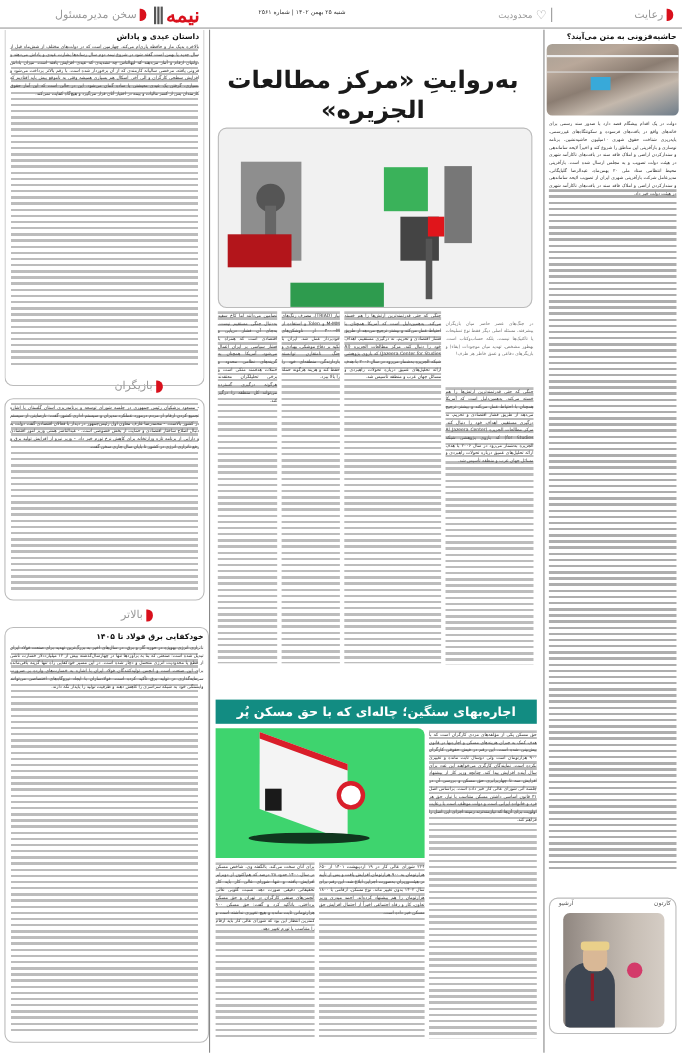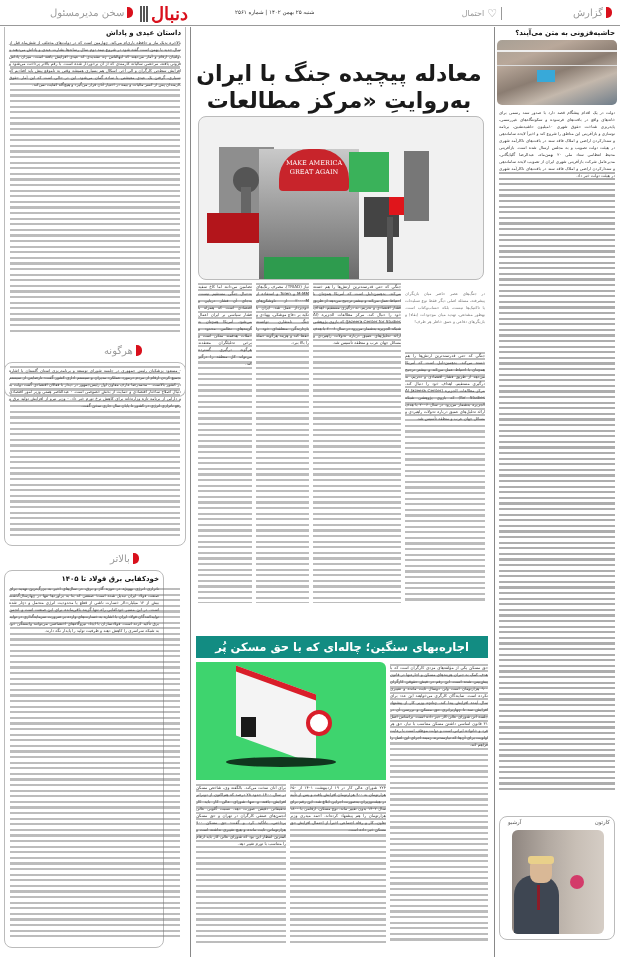--- a/index.html
+++ b/index.html
@@ -17,34 +17,34 @@
 .headline{font-size:22px;font-weight:bold;text-align:center;line-height:27px;color:#1a1a1a;font-family:"DejaVu Sans",sans-serif}
 .banner{background:#128c82;color:#fff;font-weight:bold;font-size:11.5px;text-align:center;line-height:22px}
 .vsep{width:1px;background:#888}
 .cap{font-size:5.5px;color:#555}
 </style>
 </head>
 <body>
 
 <div class="abs hdr-sec" style="right:8px;top:7px">
   <span class="flag"></span>
-  <span>گزارش</span>
+  <span>رعایت</span>
 </div>
 <div class="abs hdr-sec" style="right:118px;top:7px;font-size:8px;border-right:1px solid #999;padding-right:4px">
   <span style="font-size:11px">♡</span>
-  <span>احتمال</span>
+  <span>محدودیت</span>
 </div>
 <div class="abs" style="left:235px;top:9px;font-size:5.5px;color:#333">شنبه ۲۵ بهمن ۱۴۰۲ | شماره ۲۵۶۱</div>
 <div class="abs" style="left:140px;top:3px;display:flex;align-items:center;gap:3px;direction:ltr">
   <div class="bars">
       <span></span>
       <span></span>
       <span></span>
     </div>
-  <span class="mast">دنبال</span>
+  <span class="mast">نیمه</span>
 </div>
 <div class="abs hdr-sec" style="left:50px;top:7px;direction:rtl">
   <span class="flag"></span>
   <span>سخن مدیرمسئول</span>
 </div>
 <div class="abs" style="left:0;right:0;top:25px;height:1px;background:#999"></div>
 
 <div class="abs" style="right:3px;top:27px;width:120px">
   <div class="ttl" style="margin:2px 2px 3px 0">حاشیه‌فزونی به متن می‌آیند؟</div>
   <div style="height:65px;border-radius:5px;background:linear-gradient(160deg,#a8a095 0%,#b9a89a 25%,#8b7d72 50%,#c4b8ac 70%,#6f7d8a 100%);position:relative;overflow:hidden">
@@ -65,36 +65,29 @@
   <div class="abs" style="left:12px;top:13px;width:92px;height:104px;border-radius:6px;background:linear-gradient(90deg,#8f8680,#b3aaa2 40%,#c8bfb6 70%,#d5cdc5);overflow:hidden">
     <div style="position:absolute;left:2px;top:45px;width:45px;height:60px;background:#3e4652;border-radius:20px 20px 0 0"></div>
     <div style="position:absolute;left:18px;top:28px;width:22px;height:25px;background:#d9b896;border-radius:8px"></div>
     <div style="position:absolute;left:16px;top:26px;width:26px;height:8px;background:#e9d08a;border-radius:3px"></div>
     <div style="position:absolute;left:25px;top:55px;width:3px;height:25px;background:#8c1c28"></div>
     <div style="position:absolute;left:58px;top:45px;width:14px;height:14px;background:#d33b6a;border-radius:50%"></div>
   </div>
 </div>
 
 <div class="abs headline" style="left:192px;width:294px;top:60px">
-  <div>معادله پیچیده جنگ با ایران</div>
   <div>به‌روایتِ «مرکز مطالعات الجزیره»</div>
 </div>
 
 <div class="abs box" style="left:198px;top:116px;width:286px;height:164px;background:#f1f1f1">
   <div class="abs" style="left:20px;top:30px;width:55px;height:90px;background:#8e8e8e">
     <div style="position:absolute;left:14px;top:20px;width:26px;height:26px;border-radius:50%;background:#555"></div>
     <div style="position:absolute;left:22px;top:40px;width:10px;height:35px;background:#666"></div>
   </div>
   <div class="abs" style="left:8px;top:96px;width:58px;height:30px;background:#b3151b"></div>
-  <div class="abs" style="left:60px;top:32px;width:100px;height:130px;background:linear-gradient(#c9c9c9,#6a6a6a)">
-    <div style="position:absolute;left:20px;top:0;width:70px;height:42px;background:#c8242b;border-radius:30px 30px 4px 4px;color:#fff;font-size:6.5px;font-family:'DejaVu Serif',serif;text-align:center;padding-top:10px;line-height:9px;direction:ltr">
-      <div>MAKE AMERICA</div>
-      <div>GREAT AGAIN</div>
-    </div>
-  </div>
   <div class="abs" style="left:150px;top:35px;width:40px;height:40px;background:#3ab25a"></div>
   <div class="abs" style="left:165px;top:80px;width:35px;height:40px;background:#444"></div>
   <div class="abs" style="left:190px;top:80px;width:15px;height:18px;background:#e0151b"></div>
   <div class="abs" style="left:205px;top:34px;width:25px;height:70px;background:#777"></div>
   <div class="abs" style="left:65px;top:140px;width:85px;height:22px;background:#2e9b4e"></div>
   <div class="abs" style="left:188px;top:100px;width:6px;height:55px;background:#555"></div>
 </div>
 
 <div class="abs txt" style="left:405px;top:290px;width:80px;height:58px;color:#777">
   <span>در جنگ‌های عصر حاضر میان بازیگران پیشرفته، مسئله اصلی دیگر فقط نوع تسلیحات یا تاکتیک‌ها نیست، بلکه حساب‌وکتاب است. بهطور مشخص، تهدید میان موجودات (بقاء) و بازیگرهای دفاعی و عمق خاطر هر طرف!</span>
@@ -120,38 +113,38 @@
 
 <div class="abs txt" style="left:390px;top:664px;width:98px;height:280px"><span>حق مسکن یکی از مؤلفه‌های مزدی کارگران است که با هدف کمک به جبران هزینه‌های مسکن و اجاره‌بها در قانون پیش‌بینی شده است. این رقم در فیش حقوقی کارگران ۹۰۰ هزارتومان است ولی دوسال ثابت مانده و تغییری نکرده است. نمایندگان کارگری می‌خواهند این عدد برای سال آینده افزایش پیدا کند. چنانچه وزیر کار از پیشنهاد افزایش سه تا چهاربرابری حق مسکن و بررسی آن در جلسه آتی شورای عالی کار خبر داده است. براساس اصل ۳۱ قانون اساسی داشتن مسکن متناسب با نیاز، حق هر فرد و خانواده ایرانی است و دولت موظف است با رعایت اولویت برای آن‌ها که نیازمندترند زمینه اجرای این اصل را فراهم کند.</span></div>
 <div class="abs lines" style="left:390px;top:664px;width:98px;height:280px;opacity:.45"></div>
 <div class="abs txt" style="left:290px;top:784px;width:96px;height:160px"><span>۲۲۴ شورای عالی کار در ۱۹ اردیبهشت ۱۴۰۱ از ۶۵۰ هزارتومان به ۹۰۰ هزارتومان افزایش یافت و پس از تأیید در هیئت‌وزیران به‌صورت اجرایی ابلاغ شد. این رقم برای سال ۱۴۰۲ بدون تغییر ماند. نوع مسکن، ارقامی با ۱۸۰۰ هزارتومان را هم پیشنهاد کرده‌اند. احمد میدری وزیر تعاون، کار و رفاه اجتماعی اخیراً از احتمال افزایش حق مسکن خبر داده است.</span></div>
 <div class="abs lines" style="left:290px;top:784px;width:96px;height:160px;opacity:.45"></div>
 <div class="abs txt" style="left:196px;top:784px;width:90px;height:160px"><span>برای آنان سخت می‌کند. بالگفته وی، شاخص مسکن در سال ۱۴۰۰ حدود ۲۸ درصد که هم‌اکنون از دوبرابر افزایش یافته و تنها شورای عالی کار باید کار تحقیقاتی دقیقی صورت دهد. نسبت گلوبی عالی انجمن‌های صنفی کارگران در تهران و حق مسکن پرداختی، با‌تأکید کرد و گفت: حق مسکن ۹۰۰ هزارتومانی ثابت مانده و هیچ تغییری نداشته است و کمترین انتظار این بود که شورای عالی کار باید ارقام را متناسب با تورم تغییر دهد.</span></div>
 <div class="abs lines" style="left:196px;top:784px;width:90px;height:160px;opacity:.45"></div>
 
 <div class="abs vsep" style="left:190px;top:27px;height:930px"></div>
 
-<div class="abs box" style="left:4px;top:27px;width:182px;height:370px;border-top:none;border-radius:0 0 8px 8px">
+<div class="abs box" style="left:4px;top:27px;width:182px;height:324px;border-top:none;border-radius:0 0 8px 8px">
   <div class="ttl" style="margin:2px 4px 2px 0">داستان عیدی و پاداش</div>
   <div class="txt" style="height:290px;padding:0 4px;position:relative">
     <span>بالاخره بدیک ماز و حافظه یاری‌ام می‌کند. چهارمین است که در دولت‌های مختلف از شش‌ماه قبل از سال جدید یا بهمن است گفته شود در شروع نیمه دوم سال رسانه‌ها بشارت عیدی و پاداش می‌دهند و دولتیان ارقام و آمار می‌دهند که لیهالناس چه تشدیدی که عیدی افزایش یافته است. میزان پاداش فزونی یافته، مرخصی سالیانه کارمندی که از آن برخوردار شده است. با رقم بالاتر پرداخت می‌شود و افزایش سطحی کارگران و الی آخر. اسکال هم بسیاری همیشه وقتی به ناموقع پیش باید افتادیم که بسیاری، گرفتن یک عیدی معیشتی یا ساده گمان می‌شود. این در حالی است که این آمار حقوق کارمندان پس از کسر مالیات و بیمه در اختیار آنان قرار می‌گیرد و هیچ‌گاه کفایت نمی‌کند.</span>
   </div>
 </div>
 <div class="abs lines" style="left:10px;top:44px;width:170px;height:288px;opacity:.45"></div>
 
 <div class="abs hdr-sec" style="left:104px;top:345px">
   <span class="flag"></span>
-  <span>هرگونه</span>
+  <span>بازیگران</span>
 </div>
 <div class="abs box" style="left:4px;top:362px;width:182px;height:184px">
   <div class="txt" style="height:175px;padding:4px"><span>- مسعود پزشکیان رئیس جمهوری در جلسه شورای توسعه و برنامه‌ریزی استان گلستان با اشاره تجمیع کردن ارقام از مردم درمورد عملکرد مدیران و سیستم اداری کشور گفت: نارضایتی از سیستم در کشور بالاست. - محمدرضا عارف معاون اول رئیس‌جمهور در دیدار با فعالان اقتصادی گفت دولت به دنبال اصلاح ساختار اقتصادی و حمایت از بخش خصوصی است. - عبدالناصر همتی وزیر امور اقتصادی و دارایی از برنامه تازه وزارتخانه برای کاهش نرخ تورم خبر داد. - وزیر نیرو از افزایش تولید برق و رفع ناترازی انرژی در کشور تا پایان سال جاری سخن گفت.</span></div>
 </div>
 <div class="abs lines" style="left:10px;top:366px;width:170px;height:172px;opacity:.45"></div>
 
 <div class="abs hdr-sec" style="left:110px;top:553px">
   <span class="flag"></span>
   <span>بالاتر</span>
 </div>
-<div class="abs box" style="left:4px;top:570px;width:160px;height:378px">
+<div class="abs box" style="left:4px;top:570px;width:186px;height:378px">
   <div class="ttl" style="margin:4px 4px 2px 0">خودکفایی برق فولاد تا ۱۴۰۵</div>
   <div class="txt" style="height:355px;padding:0 4px"><span>ناترازی انرژی بهویژه در حوزه گاز و برق، در سال‌های اخیر به بزرگ‌ترین تهدید برای صنعت فولاد ایران تبدیل شده است؛ صنعتی که بنا به برآوردها تنها در چهارسال‌گذشته بیش از ۱۲ میلیارددلار خسارت ناشی از قطع یا محدودیت انرژی متحمل و دچار شده است. در این مسیر خودکفایی راه تنها گزینه باقی‌مانده برای این صنعت است و انجمن تولیدکنندگان فولاد ایران با اشاره به خسارت‌های وارده بر ضرورت سرمایه‌گذاری در تولید برق تأکید کرده است. فولادسازان با ایجاد نیروگاه‌های اختصاصی می‌توانند وابستگی خود به شبکه سراسری را کاهش دهند و ظرفیت تولید را پایدار نگه دارند.</span></div>
 </div>
 <div class="abs lines" style="left:10px;top:588px;width:170px;height:350px;opacity:.45"></div>
 
 </body></html>

